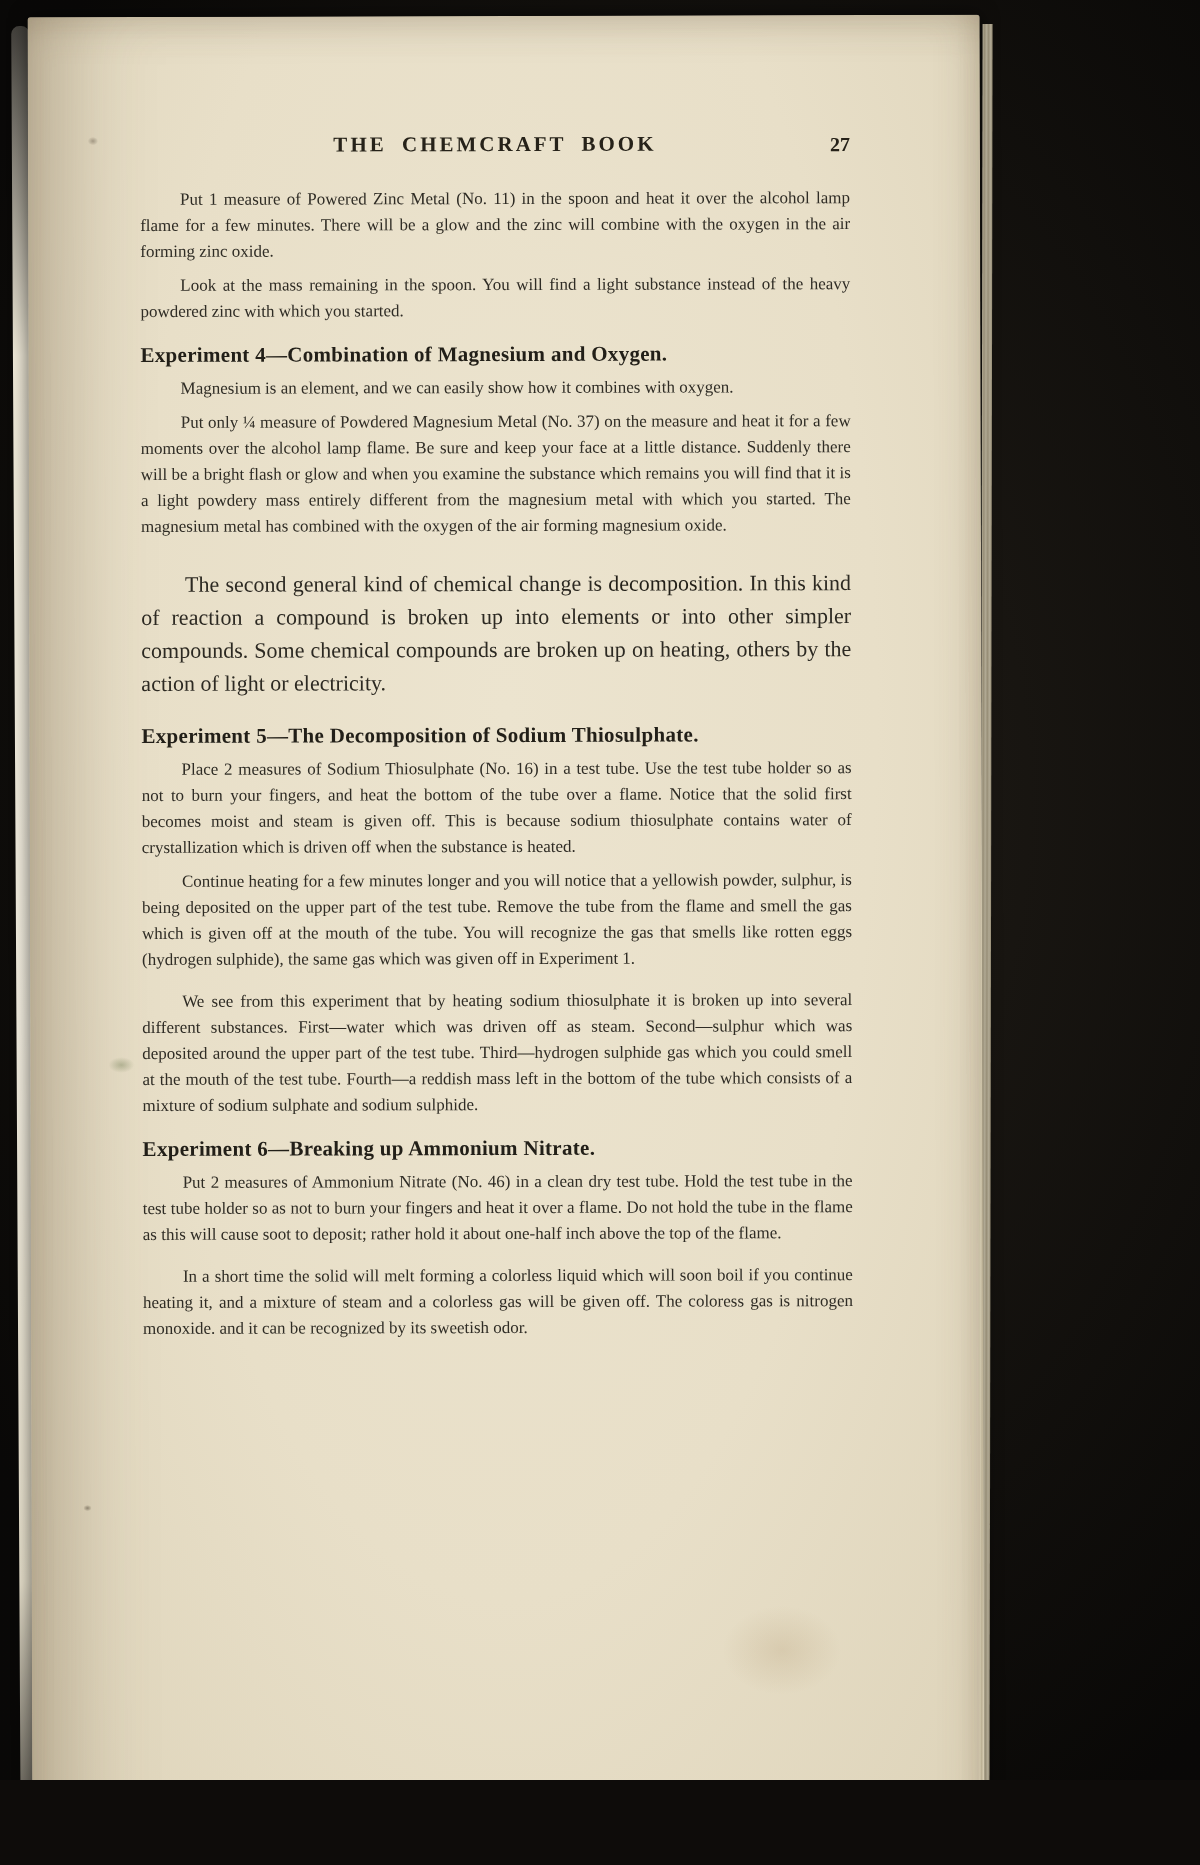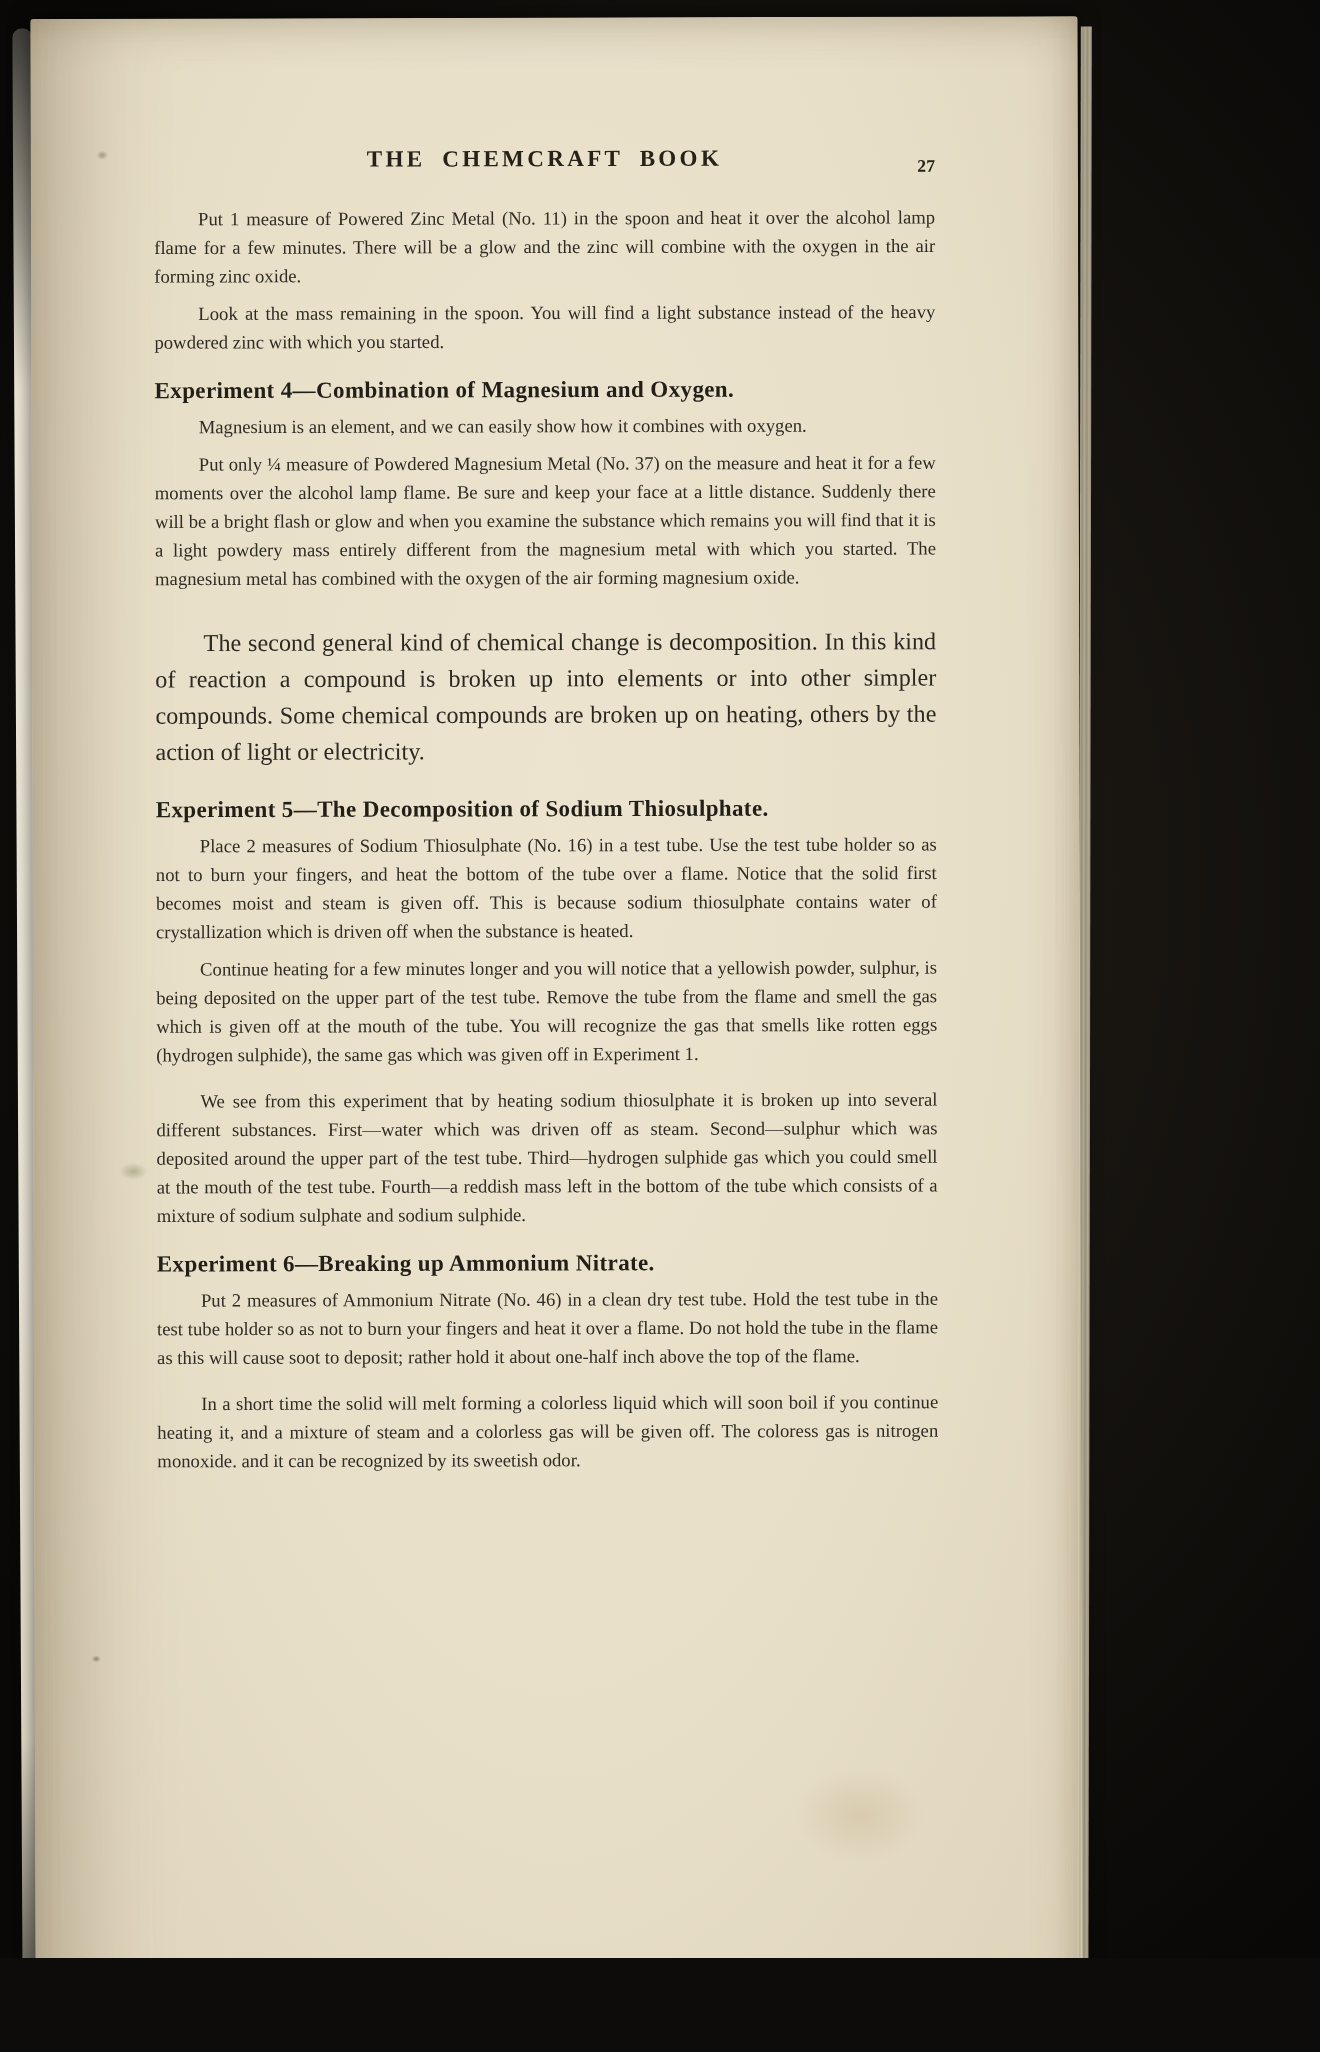--- a/index.html
+++ b/index.html
@@ -85,22 +85,22 @@
     text-align: center;
     font-size: 21px;
     font-weight: 700;
     letter-spacing: 3px;
     word-spacing: 7px;
     color: #262219;
   }
   .page-number {
     position: absolute;
     right: 0;
-    top: 12px;
-    font-size: 16px;
+    top: 2px;
+    font-size: 20px;
     font-weight: 700;
     color: #262219;
   }
   .body-p {
     margin: 8px 0 0 0;
     font-size: 17px;
     line-height: 26px;
     text-align: justify;
     text-indent: 40px;
   }

